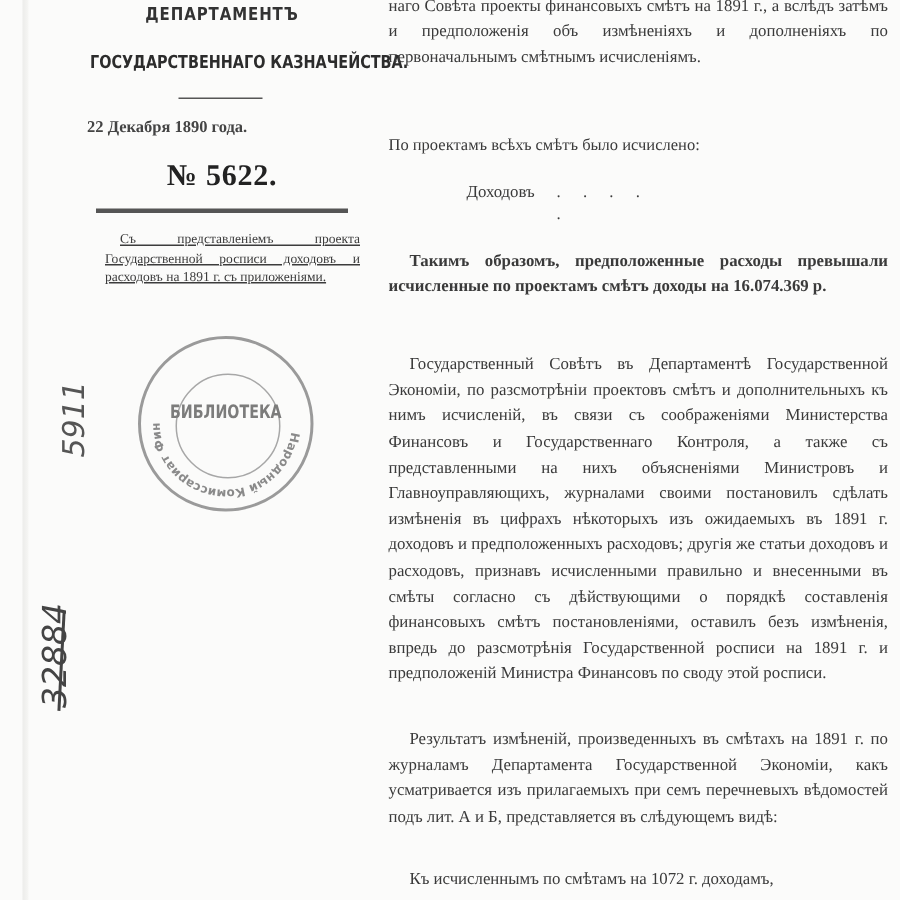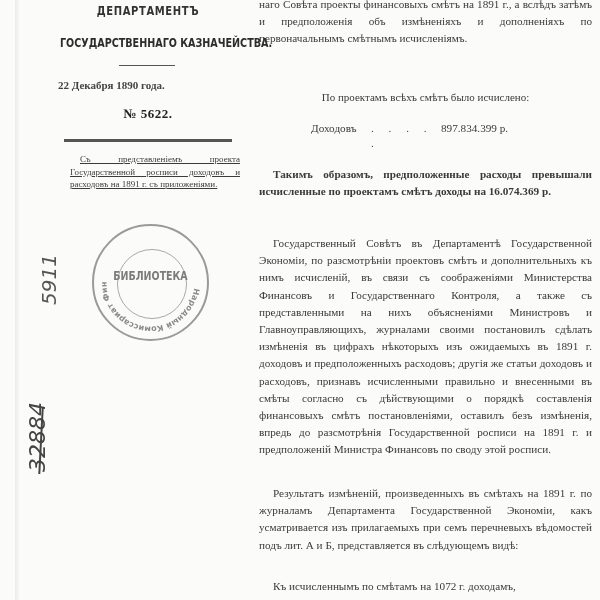--- a/index.html
+++ b/index.html
@@ -26,21 +26,21 @@
     font-family: "DejaVu Sans", sans-serif; font-weight: bold; font-size: 9.6px;
     color: #2c2c2c; transform: scaleY(1.25); white-space: nowrap;
   }
   .rule-short { position: absolute; left: 61px; top: 65px; width: 56px; height: 1px; background: #555; }
   .date {
     position: absolute; left: 0; top: 79px; width: 180px; 
     font-size: 11px; color: #444; font-weight: bold;
   }
   .number {
     position: absolute; left: 0; top: 106px; width: 180px; text-align: center;
-    font-size: 13px; font-weight: bold; color: #222; letter-spacing: 0.5px;
+    font-size: 20px; font-weight: bold; color: #222; letter-spacing: 0.5px;
   }
   .rule-thick { position: absolute; left: 6px; top: 139px; width: 168px; height: 3px; background: #555; }
   .summary {
     position: absolute; left: 12px; top: 153px; width: 170px;
     font-size: 9px; line-height: 12.5px; color: #3c3c3c; text-align: justify; text-decoration: underline;
   }
   .summary span.indent { display: inline-block; width: 10px; }
   .handnote {
     position: absolute; font-family: "DejaVu Sans", sans-serif; color: #444;
     transform-origin: left top;
@@ -65,21 +65,21 @@
   .seal-ring-text {
     position: absolute; left: 0; top: 0; width: 113px; height: 113px;
   }
   .right-col {
     position: absolute; left: 259px; top: 0; width: 333px;
     font-size: 11.2px; line-height: 17.2px; color: #3a3a3a;
   }
   .p { margin: 0; text-align: justify; }
   .indent-first { text-indent: 14px; }
   .para-top { position: absolute; left: 0; top: -4px; width: 333px; }
-  .para-calc { position: absolute; left: 0; top: 89px; width: 333px; text-align: center; font-size: 11px; }
+  .para-calc { position: absolute; left: 0; top: 89px; width: 333px; font-size: 11px; }
   .fig-table { position: absolute; left: 52px; top: 121px; width: 240px; font-size: 11.2px; line-height: 15px; }
   .fig-row { display: flex; }
   .fig-label { width: 60px; }
   .fig-dots { width: 70px; letter-spacing: 6px; }
   .fig-val { width: 110px; }
   .para-excess { position: absolute; left: 0; top: 166px; width: 333px; font-weight: bold; }
   .para-council { position: absolute; left: 0; top: 235px; width: 333px; }
   .para-result { position: absolute; left: 0; top: 485px; width: 333px; }
   .para-last { position: absolute; left: 0; top: 578px; width: 333px; }
 </style>
@@ -115,20 +115,19 @@
   <div class="seal-center">БИБЛИОТЕКА</div>
 </div>
 
 <div class="right-col">
   <p class="p para-top">наго Совѣта проекты финансовыхъ смѣтъ на 1891 г., а вслѣдъ затѣмъ и предположенія объ измѣненіяхъ и дополненіяхъ по первоначальнымъ смѣтнымъ исчисленіямъ.</p>
   <p class="p para-calc">По проектамъ всѣхъ смѣтъ было исчислено:</p>
   <div class="fig-table">
     <div class="fig-row">
       <span class="fig-label">Доходовъ</span>
       <span class="fig-dots">. . . . .</span>
-      <span class="fig-val">897.834.399 р.</span>
     </div>
   </div>
   <p class="p para-excess indent-first">Такимъ образомъ, предположенные расходы превышали исчисленные по проектамъ смѣтъ доходы на 16.074.369 р.</p>
   <p class="p para-council indent-first">Государственный Совѣтъ въ Департаментѣ Государственной Экономіи, по разсмотрѣніи проектовъ смѣтъ и дополнительныхъ къ нимъ исчисленій, въ связи съ соображеніями Министерства Финансовъ и Государственнаго Контроля, а также съ представленными на нихъ объясненіями Министровъ и Главноуправляющихъ, журналами своими постановилъ сдѣлать измѣненія въ цифрахъ нѣкоторыхъ изъ ожидаемыхъ въ 1891 г. доходовъ и предположенныхъ расходовъ; другія же статьи доходовъ и расходовъ, признавъ исчисленными правильно и внесенными въ смѣты согласно съ дѣйствующими о порядкѣ составленія финансовыхъ смѣтъ постановленіями, оставилъ безъ измѣненія, впредь до разсмотрѣнія Государственной росписи на 1891 г. и предположеній Министра Финансовъ по своду этой росписи.</p>
   <p class="p para-result indent-first">Результатъ измѣненій, произведенныхъ въ смѣтахъ на 1891 г. по журналамъ Департамента Государственной Экономіи, какъ усматривается изъ прилагаемыхъ при семъ перечневыхъ вѣдомостей подъ лит. А и Б, представляется въ слѣдующемъ видѣ:</p>
   <p class="p para-last indent-first">Къ исчисленнымъ по смѣтамъ на 1072 г. доходамъ,</p>
 </div>
 
 </body></html>

